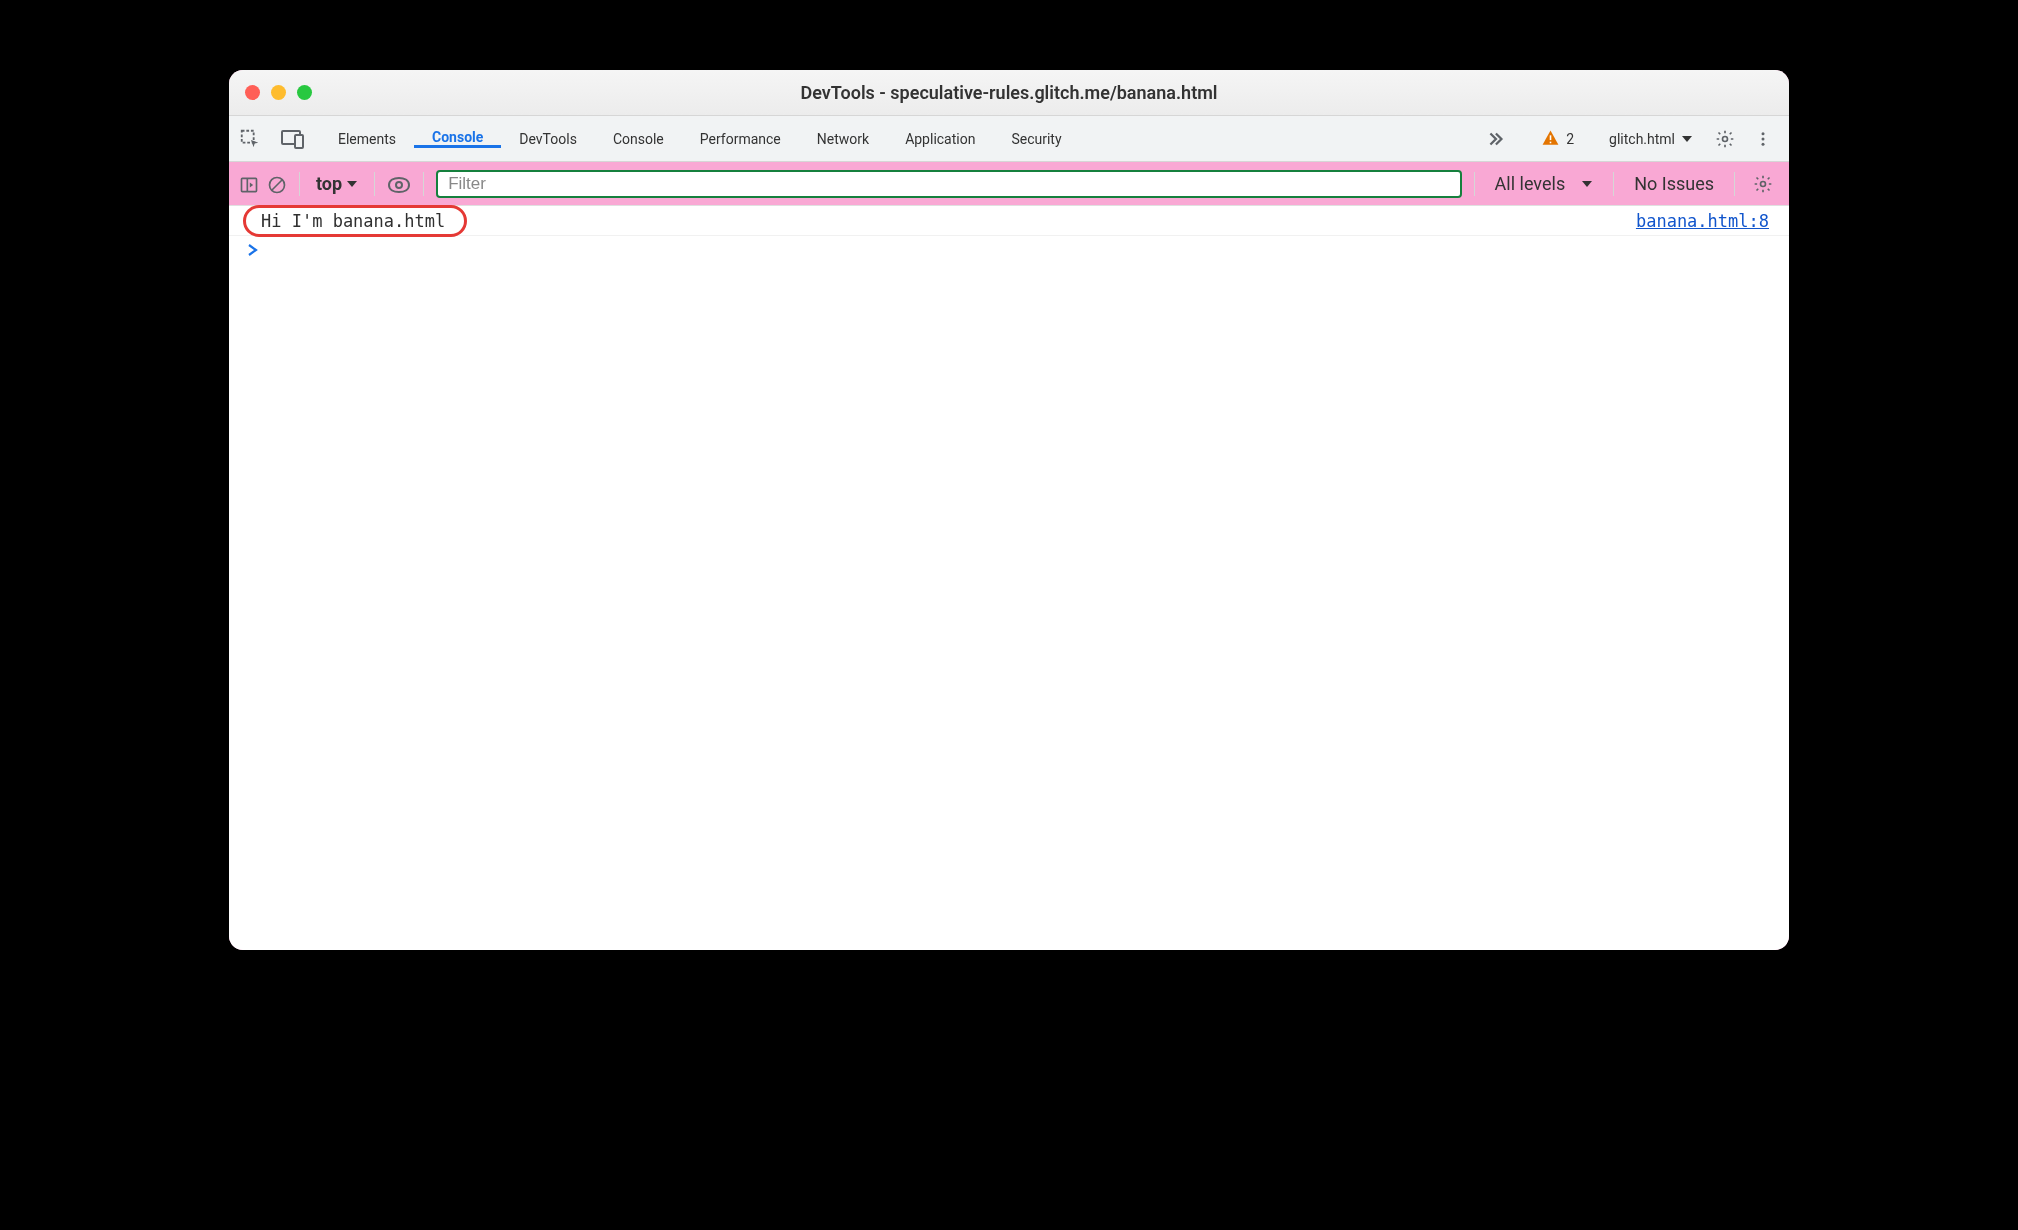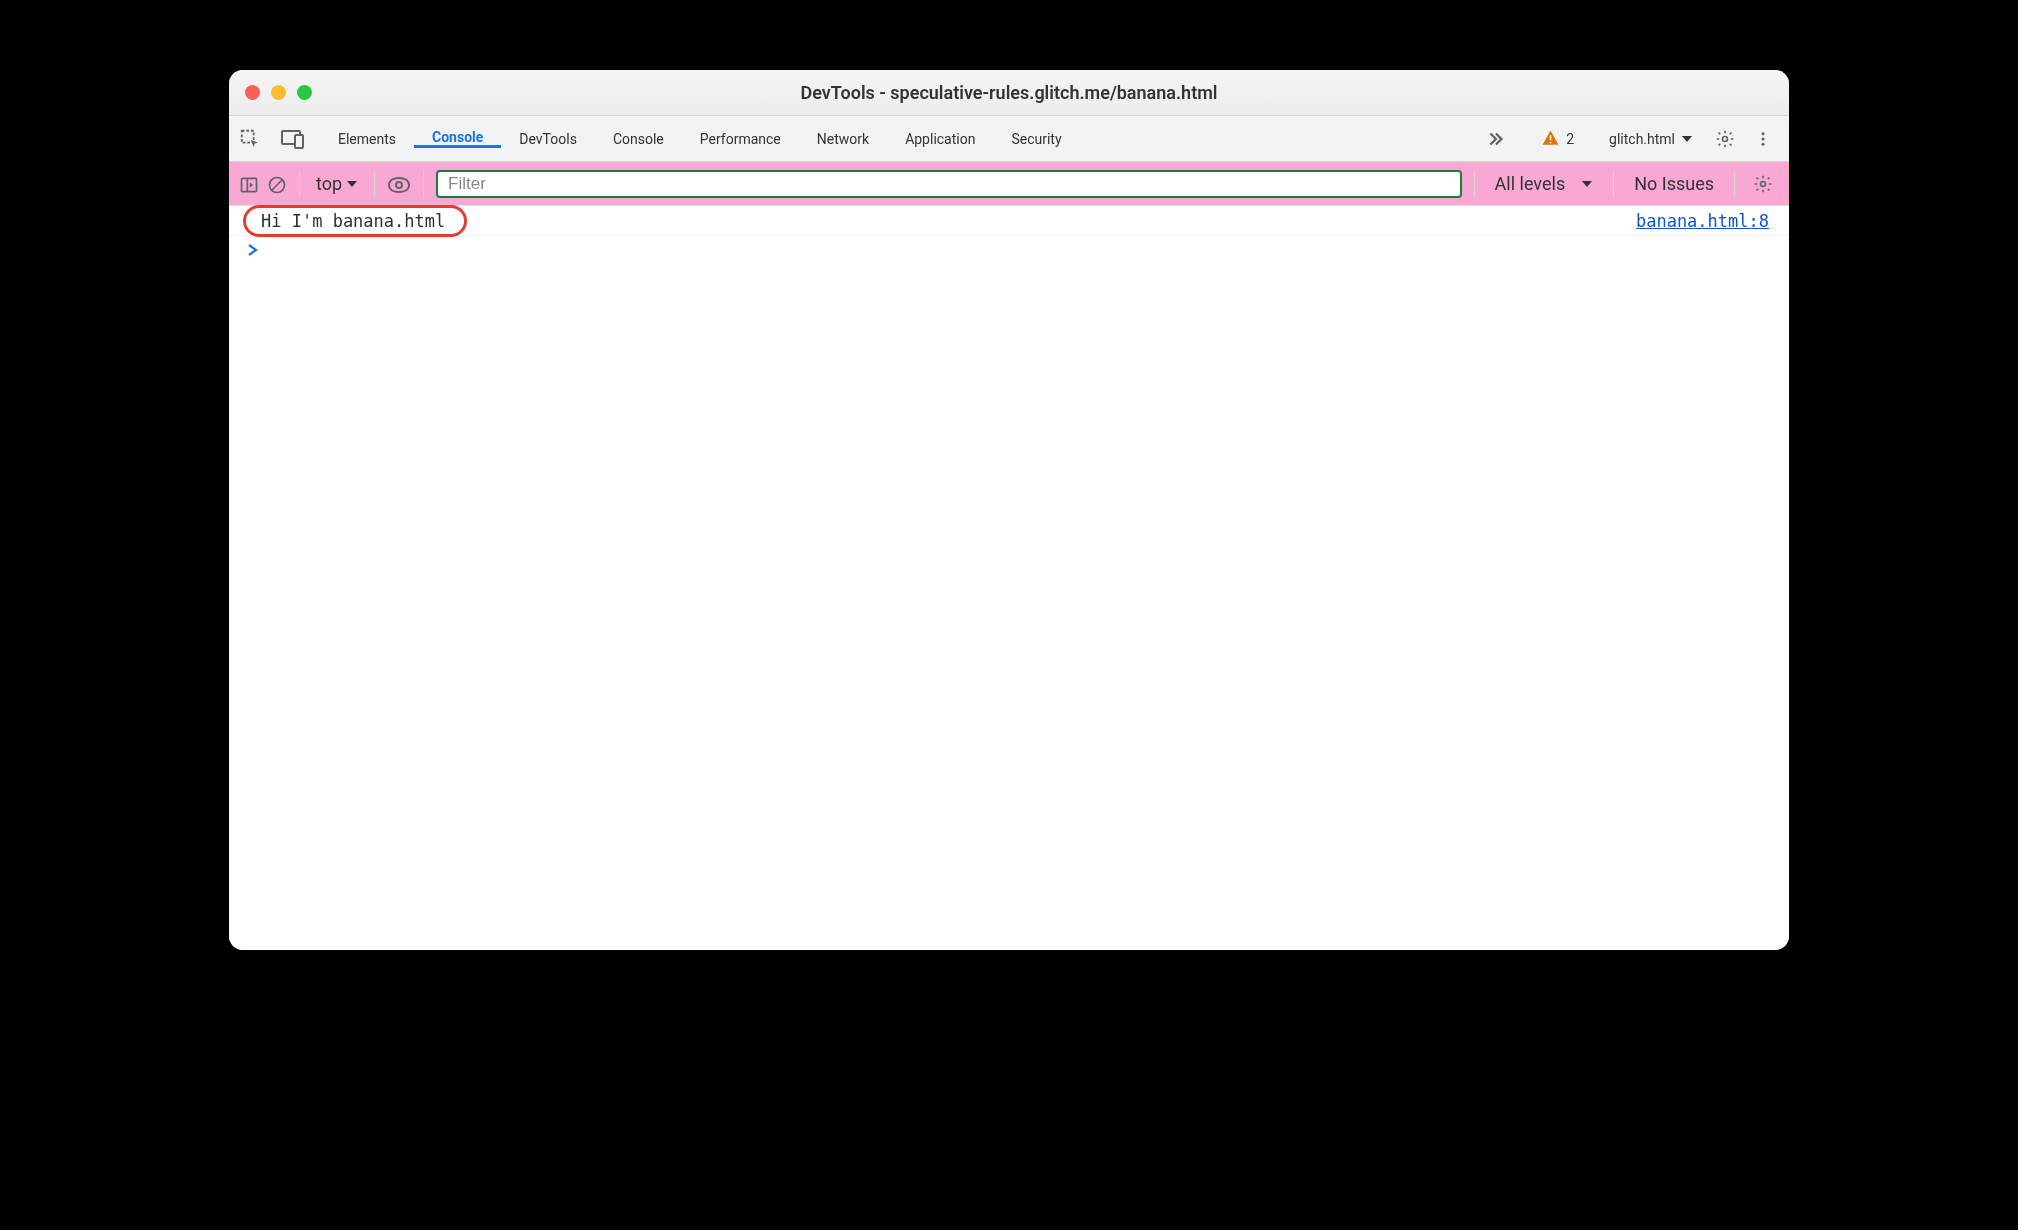--- a/index.html
+++ b/index.html
@@ -132,20 +132,21 @@
       width: 1px;
       height: 24px;
       background: #d6d6d6;
       margin: 0 4px;
     }
     .ctx-sel {
       display: flex;
       align-items: center;
       gap: 4px;
       padding: 0 4px;
+      font-weight: bold;
     }
     .filter-input {
       flex: 1;
       height: 28px;
       border: 2px solid #15803d;
       border-radius: 4px;
       padding: 0 10px;
       font-size: 17px;
       color: #333;
       background: #fff;

